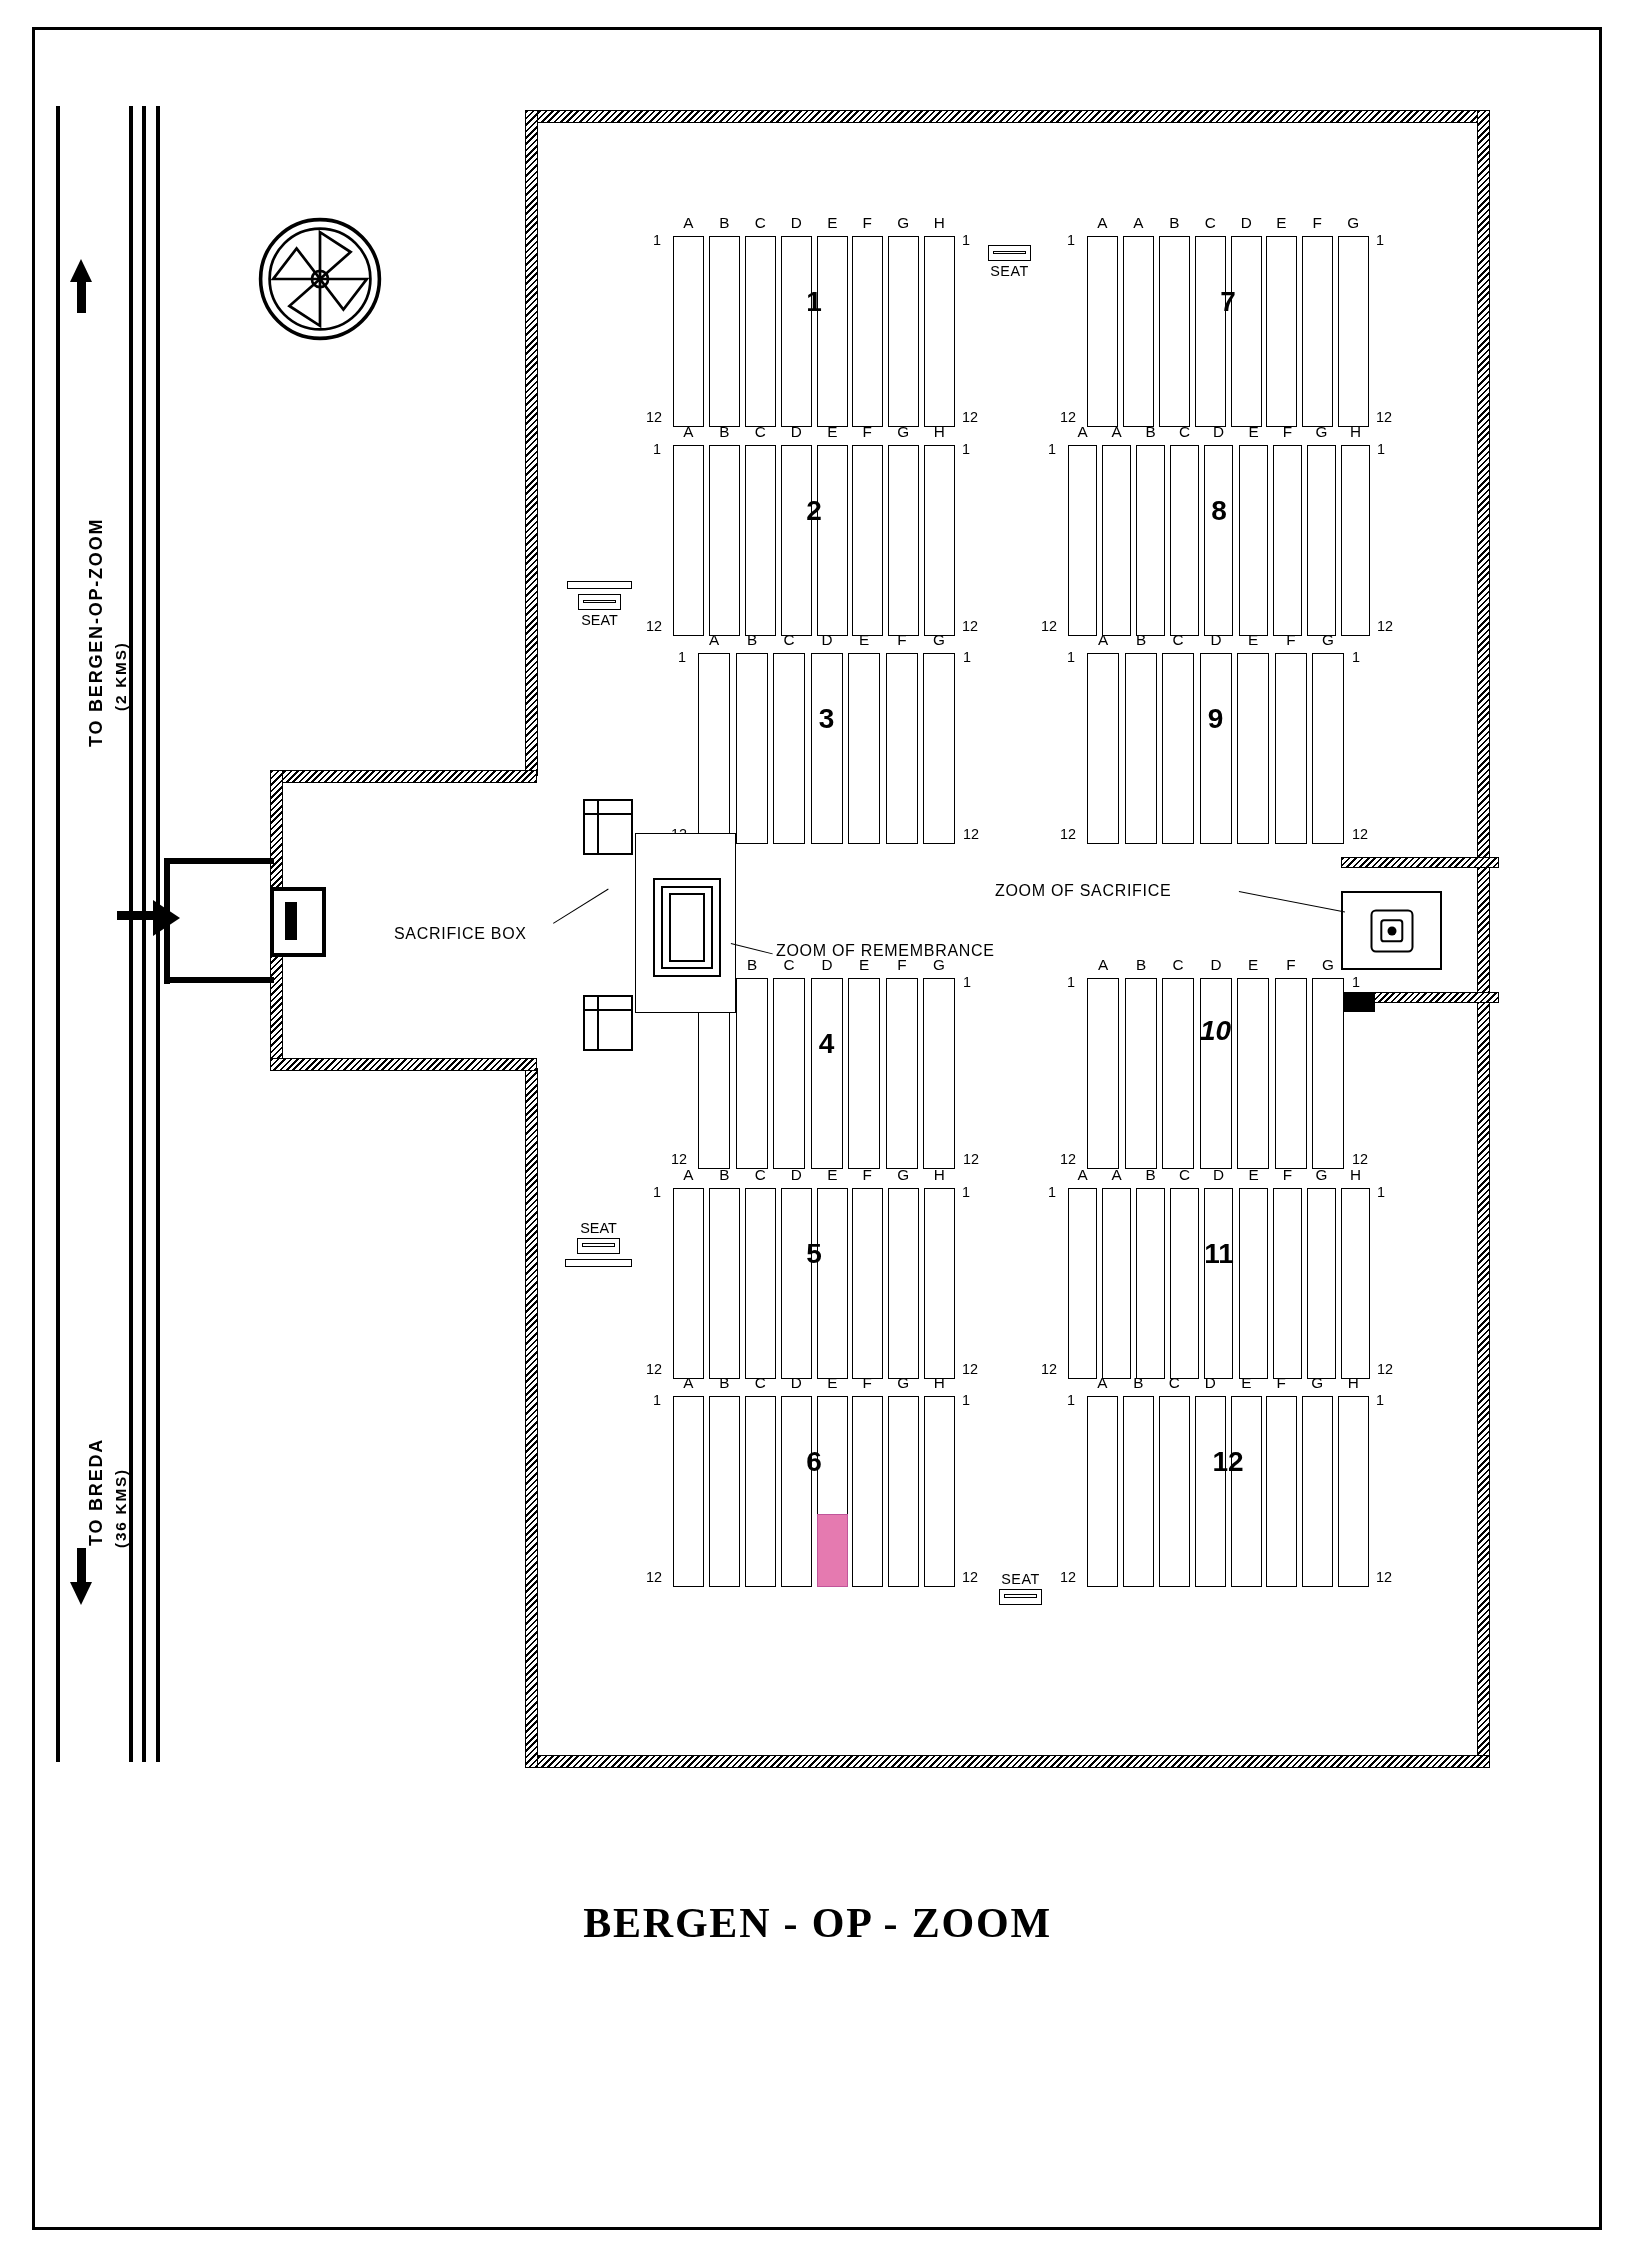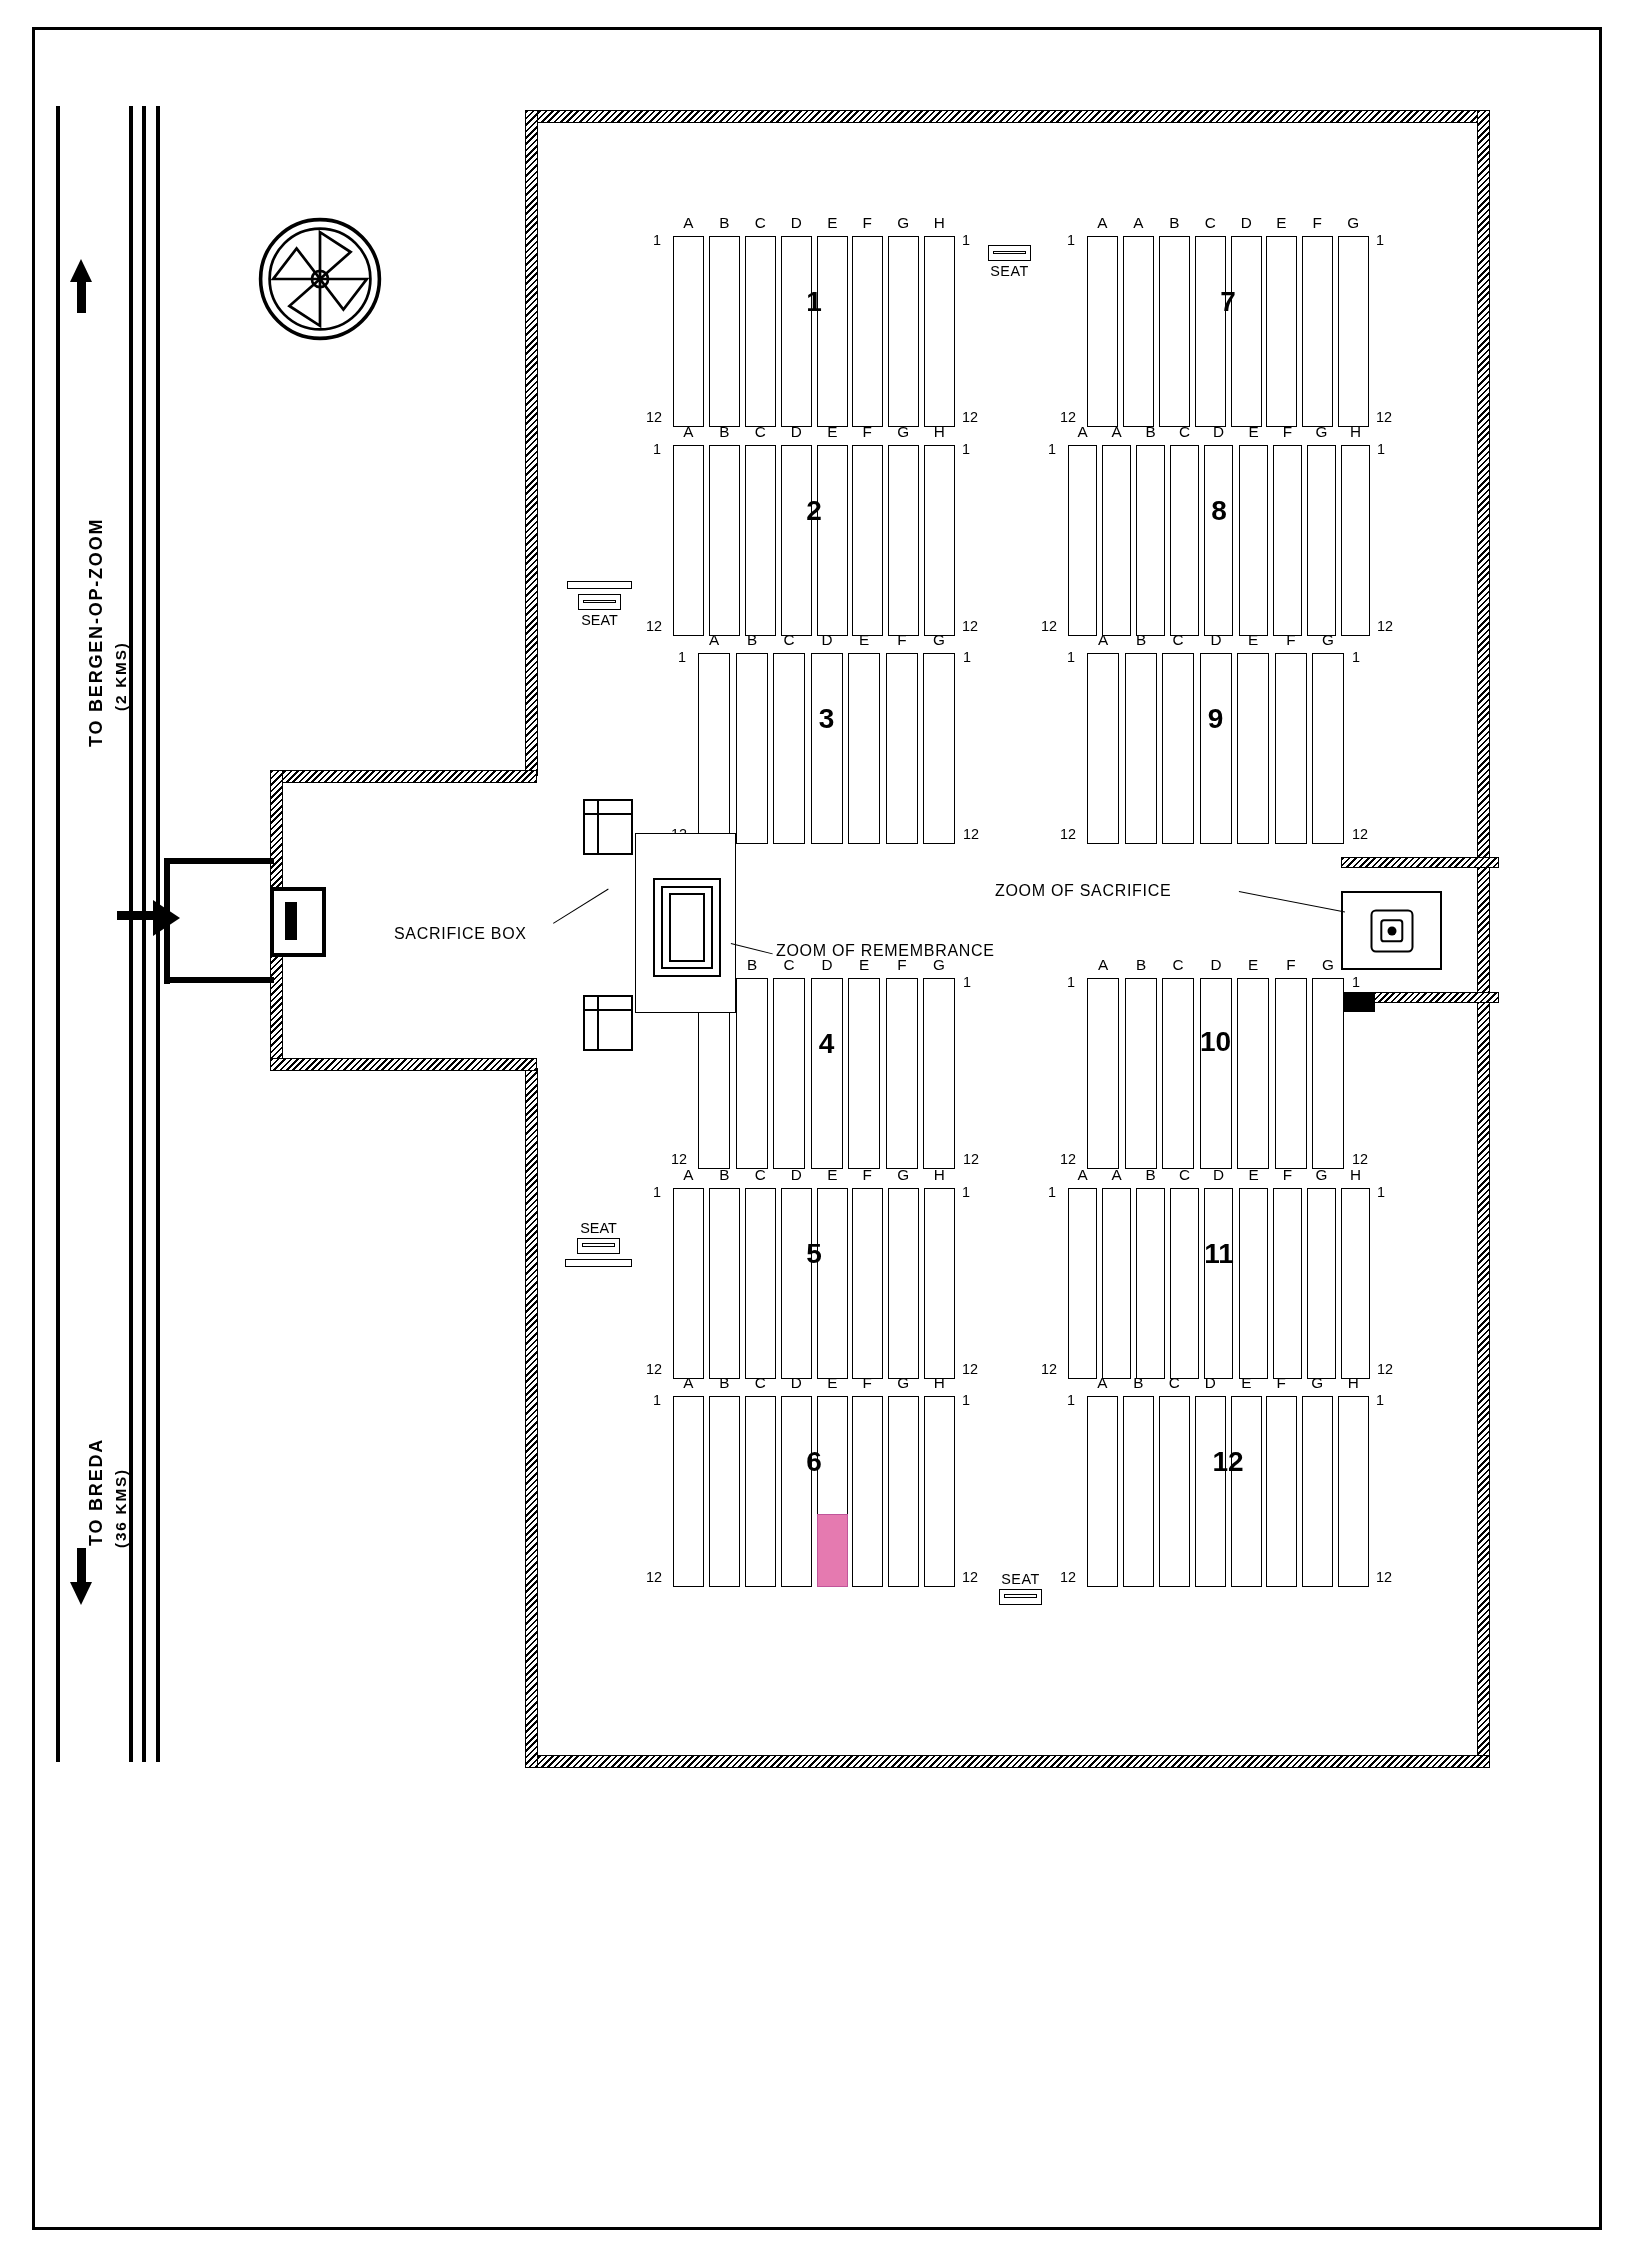--- a/index.html
+++ b/index.html
@@ -521,21 +521,21 @@
         <div class="col-letter" style="left: 150px; width: 32px; top: -21.6px;">E</div>
         <div class="row-rect" style="left: 150px; top: 0px; width: 32px; height: 191px;"></div>
         <div class="col-letter" style="left: 188px; width: 32px; top: -21.6px;">F</div>
         <div class="row-rect" style="left: 188px; top: 0px; width: 32px; height: 191px;"></div>
         <div class="col-letter" style="left: 225px; width: 32px; top: -21.6px;">G</div>
         <div class="row-rect" style="left: 225px; top: 0px; width: 32px; height: 191px;"></div>
         <div class="num-top" style="left: -20px; top: -3.6px;">1</div>
         <div class="num-top" style="left: 265px; top: -3.6px;">1</div>
         <div class="num-bottom" style="left: -27px; top: 173px;">12</div>
         <div class="num-bottom" style="left: 265px; top: 173px;">12</div>
-        <div class="plot-number" style="left: 0px; width: 257px; top: 48px;">10</div>
+        <div class="plot-number" style="left: 0px; width: 257px; top: 37px; font-style: italic;">10</div>
       </div>
       <div class="plot" style="left: 1068px; top: 1188px; width: 302px; height: 191px;">
         <div class="col-letter" style="left: 0px; width: 29px; top: -21.6px;">A</div>
         <div class="row-rect" style="left: 0px; top: 0px; width: 29px; height: 191px;"></div>
         <div class="col-letter" style="left: 34px; width: 29px; top: -21.6px;">A</div>
         <div class="row-rect" style="left: 34px; top: 0px; width: 29px; height: 191px;"></div>
         <div class="col-letter" style="left: 68px; width: 29px; top: -21.6px;">B</div>
         <div class="row-rect" style="left: 68px; top: 0px; width: 29px; height: 191px;"></div>
         <div class="col-letter" style="left: 102px; width: 29px; top: -21.6px;">C</div>
         <div class="row-rect" style="left: 102px; top: 0px; width: 29px; height: 191px;"></div>
@@ -631,15 +631,16 @@
   <div class="cross-box" style="left:1341px; top:891px; width:101px; height:79px;">
     <div class="cross-oct"></div>
     <div class="cross-oct2"></div>
     <div class="cross-dot"></div>
   </div>
   <div class="label-txt" style="left:995px; top:882px;">
     <span>ZOOM OF SACRIFICE</span>
   </div>
   <div class="leader" style="left:1239px; top:891px; width:108px; transform:rotate(11deg);"></div>
 
+  <div class="title-main" style="top:1899px;">BERGEN - OP - ZOOM</div>
 
 </div>
 
 
 </body></html>

